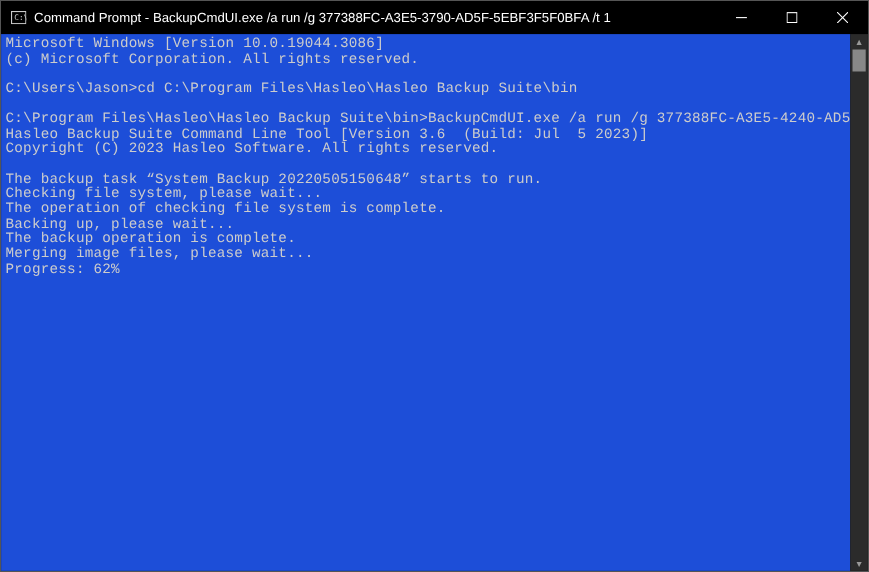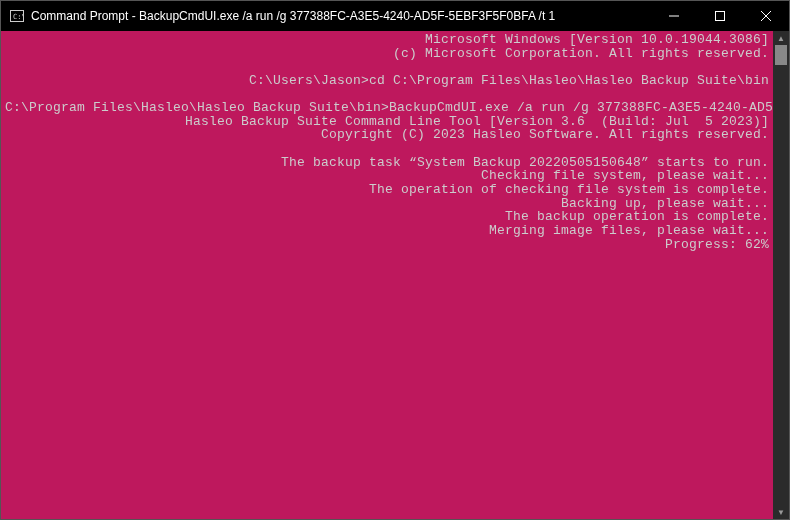--- a/index.html
+++ b/index.html
@@ -69,30 +69,29 @@
       height: 10px;
     }
     .content-wrap {
       flex: 1;
       display: flex;
       overflow: hidden;
       position: relative;
     }
     .terminal {
       flex: 1;
-      background: #be185d;
+      background: #1d4ed8;
       color: #cccccc;
       font-family: "NSimSun", "SimSun", "Consolas", "Courier New", monospace;
       font-size: 13px;
       line-height: 1.05;
       padding: 2px 4px;
       white-space: pre;
       overflow: hidden;
       letter-spacing: 0.2px;
-      text-align: right;
     }
     .terminal div {
       min-height: 13.6px;
     }
     .scrollbar {
       width: 16px;
       background: #2b2b2b;
       position: relative;
     }
     .scroll-thumb {
@@ -122,21 +121,21 @@
 <body>
 
 <div class="window">
   <div class="titlebar">
     <span class="titlebar-icon">
       <svg viewBox="0 0 14 12">
         <rect x="0.5" y="0.5" width="13" height="11" fill="none" stroke="#ccc" stroke-width="1"></rect>
         <text x="3" y="8.5" font-size="7" fill="#ccc" font-family="monospace">C:\</text>
       </svg>
     </span>
-    <span class="titlebar-title">Command Prompt - BackupCmdUI.exe /a run /g 377388FC-A3E5-4240-AD5F-5EBF3F5F0BFA /t 1</span>
+    <span class="titlebar-title">Command Prompt - BackupCmdUI.exe /a run /g 377388FC-A3E5-3790-AD5F-5EBF3F5F0BFA /t 1</span>
     <div class="titlebar-controls">
       <div class="titlebar-btn">
         <svg viewBox="0 0 10 10">
             <line x1="0" y1="5" x2="10" y2="5" stroke="#fff" stroke-width="1"></line>
           </svg>
       </div>
       <div class="titlebar-btn">
         <svg viewBox="0 0 10 10">
             <rect x="0.5" y="0.5" width="9" height="9" fill="none" stroke="#fff" stroke-width="1"></rect>
           </svg>

